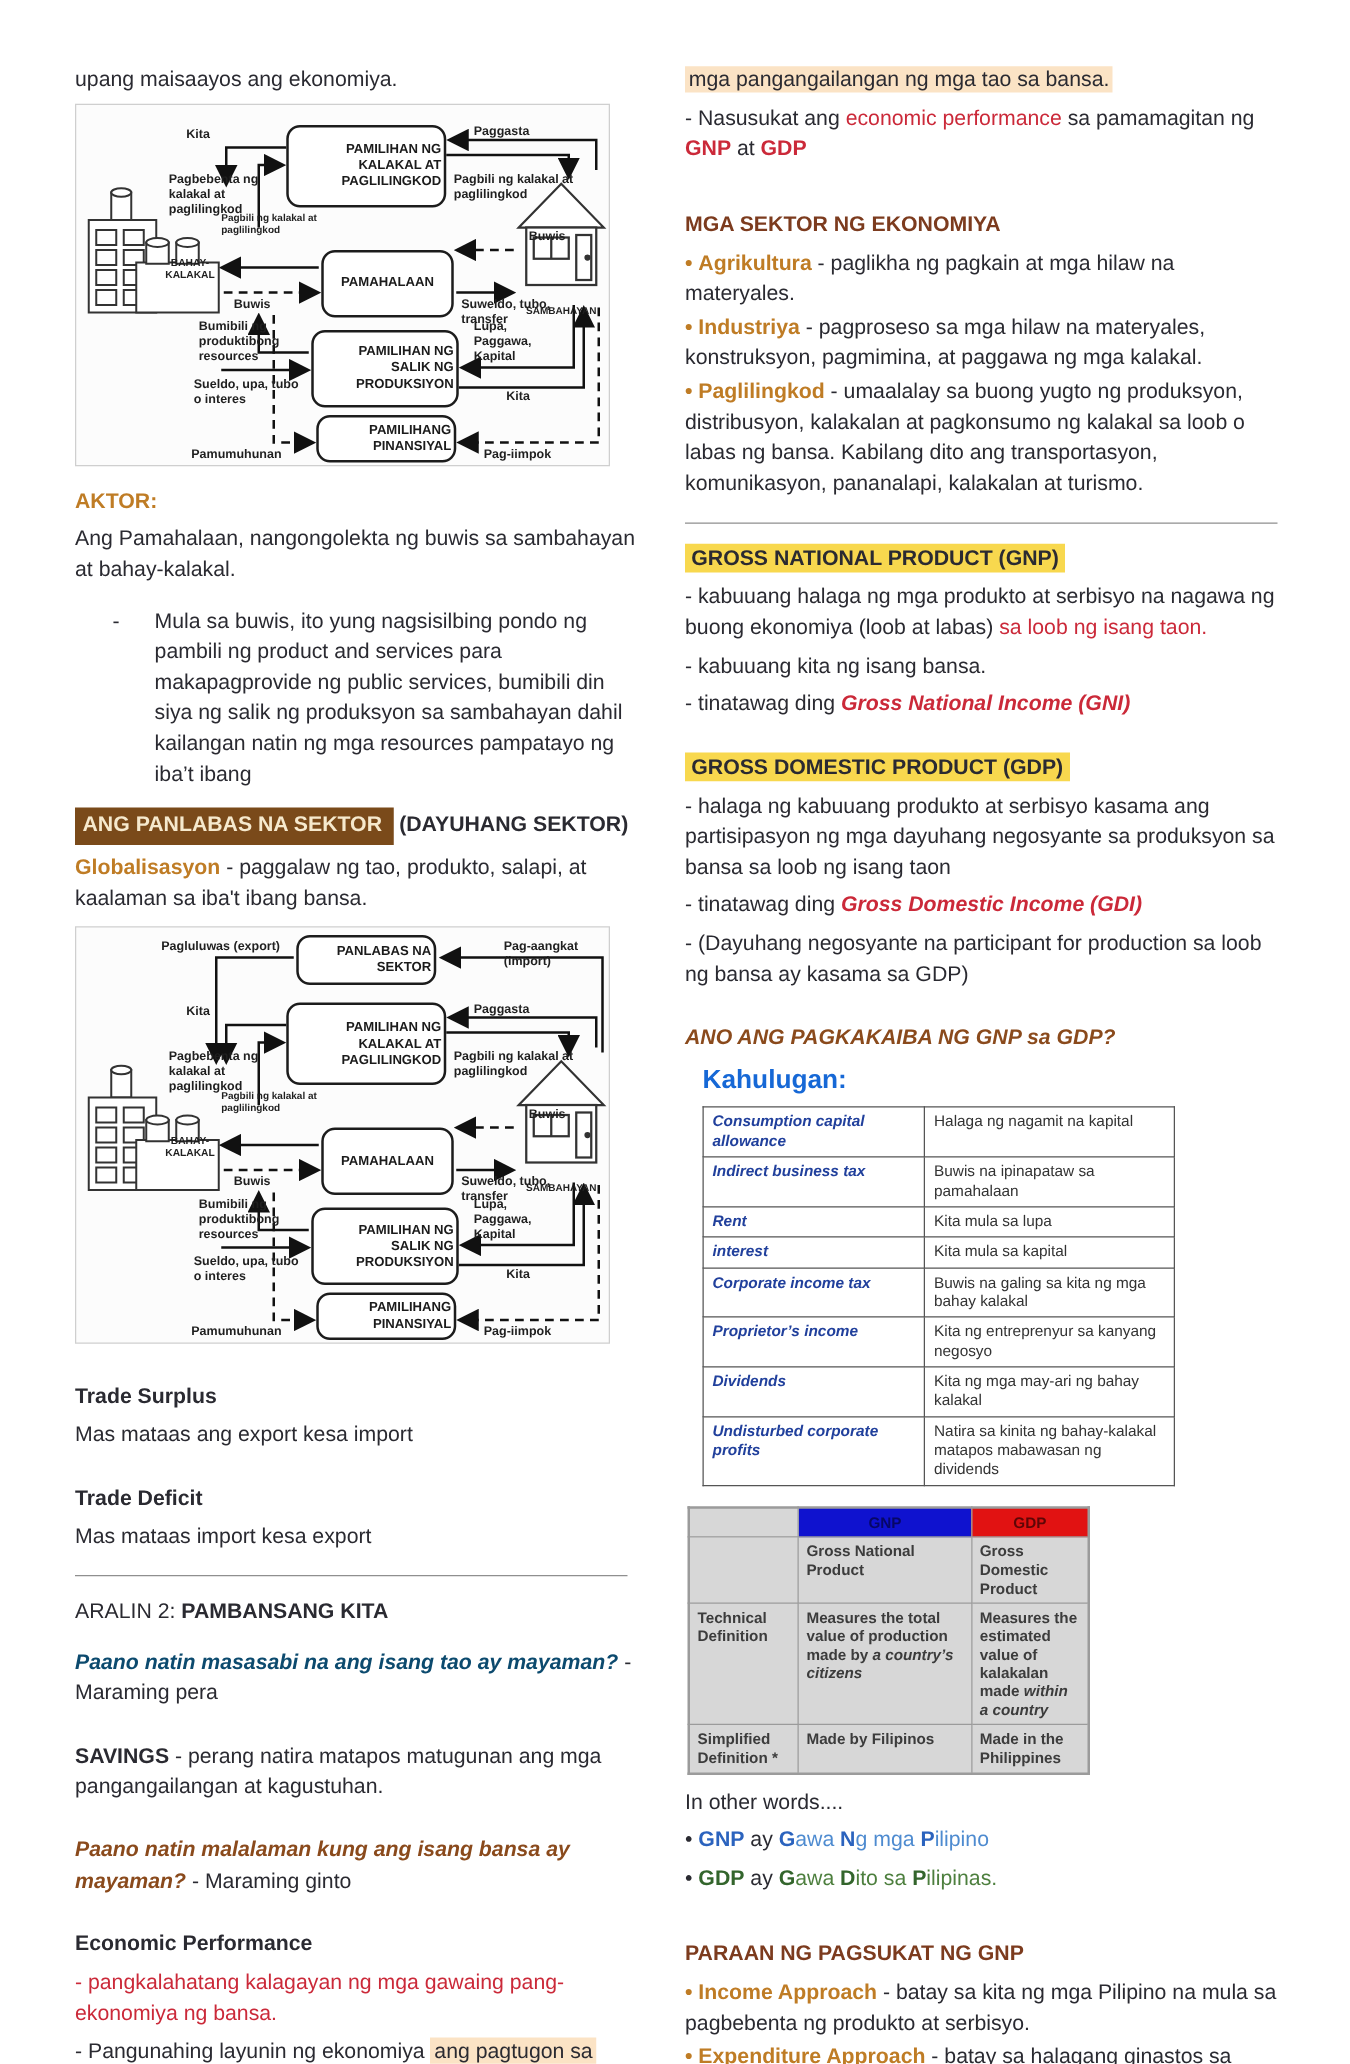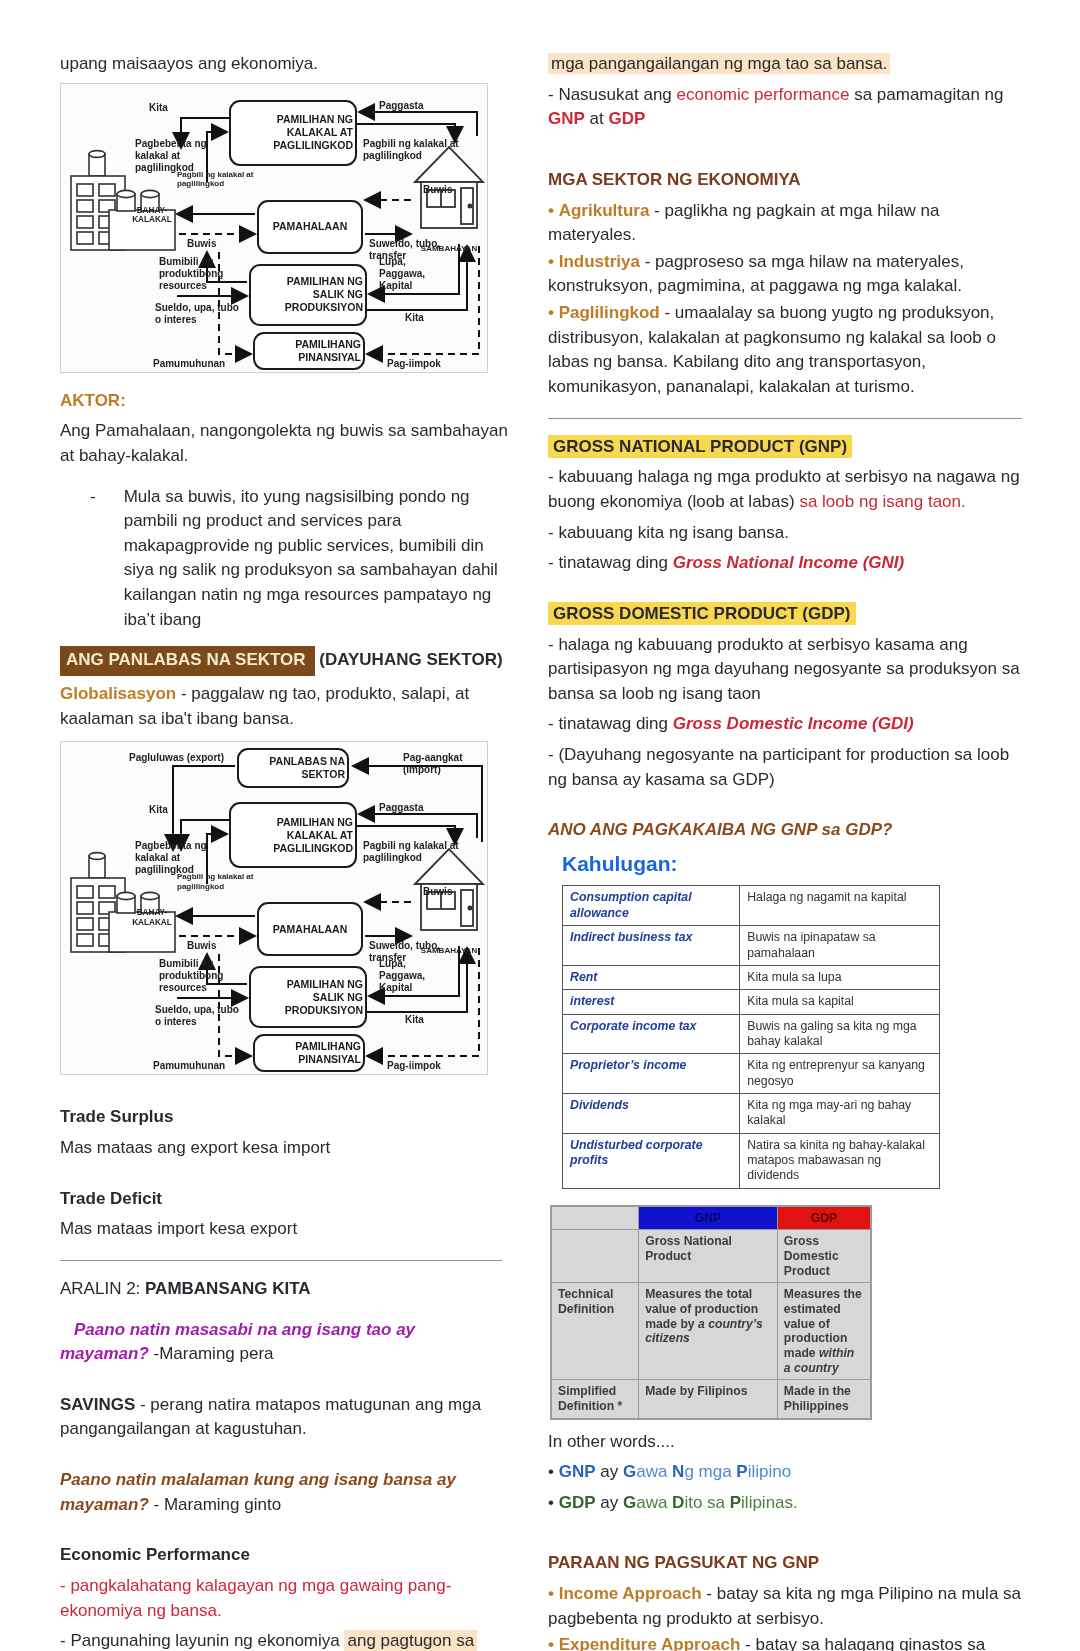--- a/index.html
+++ b/index.html
@@ -284,21 +284,21 @@
     <p class="b">Trade Deficit</p>
     <p>Mas mataas import kesa export</p>
 
     <hr class="rule">
 
     <p>
       <span>ARALIN 2: </span><span class="b">PAMBANSANG KITA</span>
     </p>
     <div class="sp-sm"></div>
     <p>
-      <span class="brown-h i" style="color:#a21caf;margin-left:14px;">Paano natin masasabi na ang isang tao ay mayaman?</span><span> -Maraming pera</span>
+      <span class="brown-h i" style="color:#0c4a6e;">Paano natin masasabi na ang isang tao ay mayaman?</span><span> -Maraming pera</span>
     </p>
     <div class="sp-md"></div>
     <p>
       <span class="b">SAVINGS</span><span> - perang natira matapos matugunan ang mga pangangailangan at kagustuhan.</span>
     </p>
     <div class="sp-md"></div>
     <p>
       <span class="brown-h i" style="color:#8a4a1c;">Paano natin malalaman kung ang isang bansa ay mayaman?</span><span> - Maraming ginto</span>
     </p>
     <div class="sp-md"></div>
@@ -401,21 +401,21 @@
         <td class="cgdp h-gdp">GDP</td>
       </tr>
       <tr>
         <td class="lab"></td>
         <td class="cgnp">Gross National Product</td>
         <td class="cgdp">Gross Domestic Product</td>
       </tr>
       <tr>
         <td class="lab">Technical Definition</td>
         <td class="cgnp"><span>Measures the total value of production made by </span><span class="i">a country’s citizens</span></td>
-        <td class="cgdp"><span>Measures the estimated value of production made </span><span class="i">within a country</span></td>
+        <td class="cgdp"><span>Measures the estimated value of kalakalan made </span><span class="i">within a country</span></td>
       </tr>
       <tr>
         <td class="lab">Simplified Definition *</td>
         <td class="cgnp">Made by Filipinos</td>
         <td class="cgdp">Made in the Philippines</td>
       </tr>
     </tbody>
       </table>
 
     <div class="sp-sm"></div>

